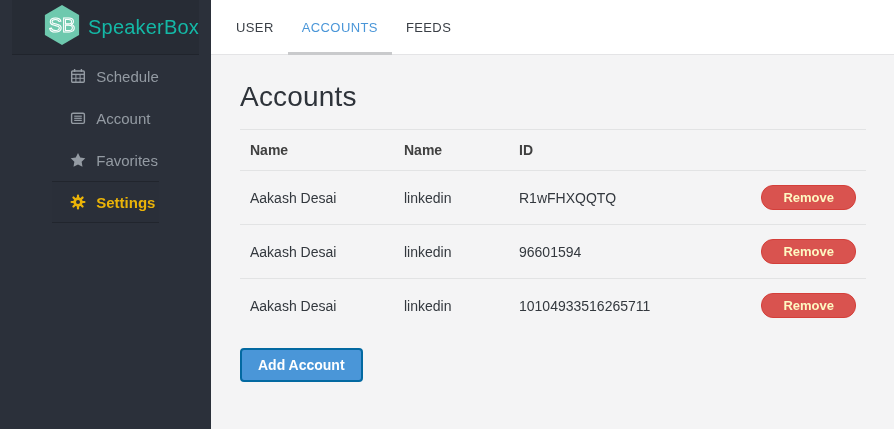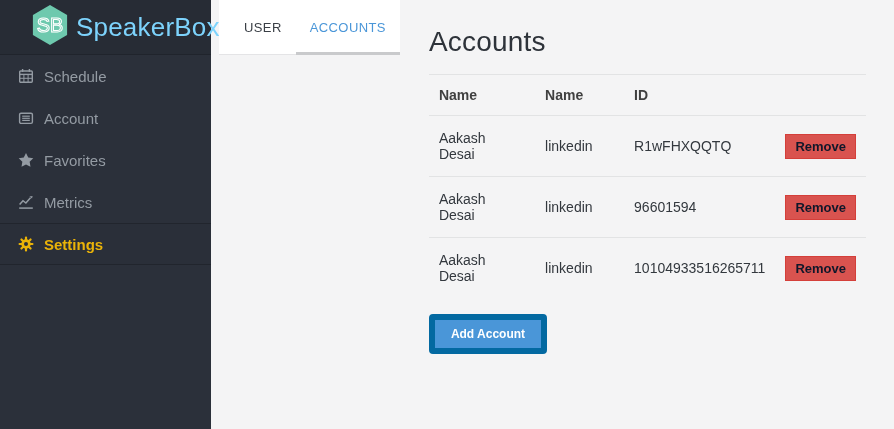--- a/index.html
+++ b/index.html
@@ -6,41 +6,41 @@
   html, body { width: 894px; height: 429px; overflow: hidden; }
   body {
     font-family: "Liberation Sans", "DejaVu Sans", sans-serif;
     background: #f4f4f5;
   }
   .app { display: flex; width: 894px; height: 429px; }
 
   
   .sidebar {
     width: 211px; flex: none; background: #2b303a;
-    color: #949ba3; display: flex; flex-direction: column;
+    color: #949ba3; display: flex; flex-direction: column; align-items: center;
   }
   .sidebar-header {
     height: 55px; flex: none; display: flex; align-items: center;
     padding-left: 31px; gap: 7px;
     background: #272c35; border-bottom: 1px solid #20242c;
   }
-  .brand-name { color: #7dd3fc; font-size: 26px; letter-spacing: .2px; }
+  .brand-name { color: #14b8a6; font-size: 20px; letter-spacing: .2px; }
   .nav { padding-top: 0; }
   .nav-item {
     height: 42px; display: flex; align-items: center;
     padding-left: 17px; gap: 9px; font-size: 15px; cursor: pointer;
   }
   .nav-item .icon { width: 18px; display: flex; justify-content: center; align-items: center; }
   .nav-item.active {
     color: #eab308; font-weight: bold; background: #2a2f39;
     border-top: 1px solid #21252d; border-bottom: 1px solid #21252d;
   }
 
   
-  .main { flex: 1; display: flex; flex-direction: row; min-width: 0; margin-left: 8px; }
+  .main { flex: 1; display: flex; flex-direction: column; min-width: 0; }
   .tabbar {
     height: 55px; flex: none; background: #ffffff;
     border-bottom: 1px solid #e4e4e6;
     display: flex; align-items: stretch; padding-left: 11px;
   }
   .tab {
     padding: 0 14px; display: flex; align-items: center;
     font-size: 13px; letter-spacing: .4px; color: #3a3f46;
     position: relative; cursor: pointer;
   }
@@ -64,27 +64,27 @@
   }
   th.col-name  { width: 154px; }
   th.col-type  { width: 115px; }
   th.col-id    { width: auto; }
   th.col-action{ width: 76px; }
   table.accounts tbody td { padding: 14px 10px; border-bottom: 1px solid #e2e3e4; }
   table.accounts tbody tr:last-child td { border-bottom: none; }
   td.action { text-align: right; padding-top: 10px; padding-bottom: 10px; }
 
   .btn-remove {
-    background: #d9534f; border: 1px solid #d43f3a; color: #0f172a;
+    background: #d9534f; border: 1px solid #d43f3a; color: #fef9c3;
     font-family: inherit; font-weight: bold; font-size: 13px;
-    padding: 4px 9px; border-radius: 0; cursor: pointer;
+    padding: 4px 21px; border-radius: 12px; cursor: pointer;
   }
   .btn-add {
-    margin-top: 16px; background: #4a96d8; border: 6px solid #0369a1;
-    color: #fff; font-family: inherit; font-weight: bold; font-size: 12px;
+    margin-top: 16px; background: #4a96d8; border: 2px solid #0369a1;
+    color: #fff; font-family: inherit; font-weight: bold; font-size: 14px;
     padding: 7px 16px; border-radius: 4px; cursor: pointer;
   }
 </style>
 </head>
 <body>
 
 <div class="app">
 
   <aside class="sidebar">
     <div class="sidebar-header">
@@ -127,30 +127,20 @@
 
       <div class="nav-item">
         <span class="icon">
           <svg width="16" height="16" viewBox="0 0 16 16" fill="currentColor">
             <path d="M8 .9l2.25 4.56 5.03.73-3.64 3.55.86 5.01L8 12.38l-4.5 2.36.86-5.01L.72 6.19l5.03-.73z"></path>
           </svg>
         </span>
         <span class="label">Favorites</span>
       </div>
 
-      <div class="nav-item">
-        <span class="icon">
-          <svg width="16" height="16" viewBox="0 0 16 16" fill="none" stroke="currentColor">
-            <path d="M1.2 14.1h13.6" stroke-width="1.5"></path>
-            <path d="M1.6 10.6l3.4-3.9 2.9 2.3 4.6-5.2" stroke-width="1.5"></path>
-            <path d="M14.6 2l-3.2.5 2.6 2z" fill="currentColor" stroke="none"></path>
-          </svg>
-        </span>
-        <span class="label">Metrics</span>
-      </div>
 
       <div class="nav-item active">
         <span class="icon">
           <svg width="16" height="16" viewBox="0 0 16 16" fill="currentColor">
             <rect x="6.9" y="0.5" width="2.2" height="15" rx="1"></rect>
             <rect x="6.9" y="0.5" width="2.2" height="15" rx="1" transform="rotate(45 8 8)"></rect>
             <rect x="6.9" y="0.5" width="2.2" height="15" rx="1" transform="rotate(90 8 8)"></rect>
             <rect x="6.9" y="0.5" width="2.2" height="15" rx="1" transform="rotate(135 8 8)"></rect>
             <circle cx="8" cy="8" r="4.7"></circle>
             <circle cx="8" cy="8" r="2" fill="#2a2f39"></circle>
@@ -158,20 +148,21 @@
         </span>
         <span class="label">Settings</span>
       </div>
     </nav>
   </aside>
 
   <main class="main">
     <div class="tabbar">
       <div class="tab">USER</div>
       <div class="tab active">ACCOUNTS</div>
+      <div class="tab">FEEDS</div>
     </div>
 
     <div class="content">
       <h1 class="page-title">Accounts</h1>
 
       <table class="accounts">
         <thead>
           <tr>
             <th class="col-name">Name</th>
             <th class="col-type">Name</th>

